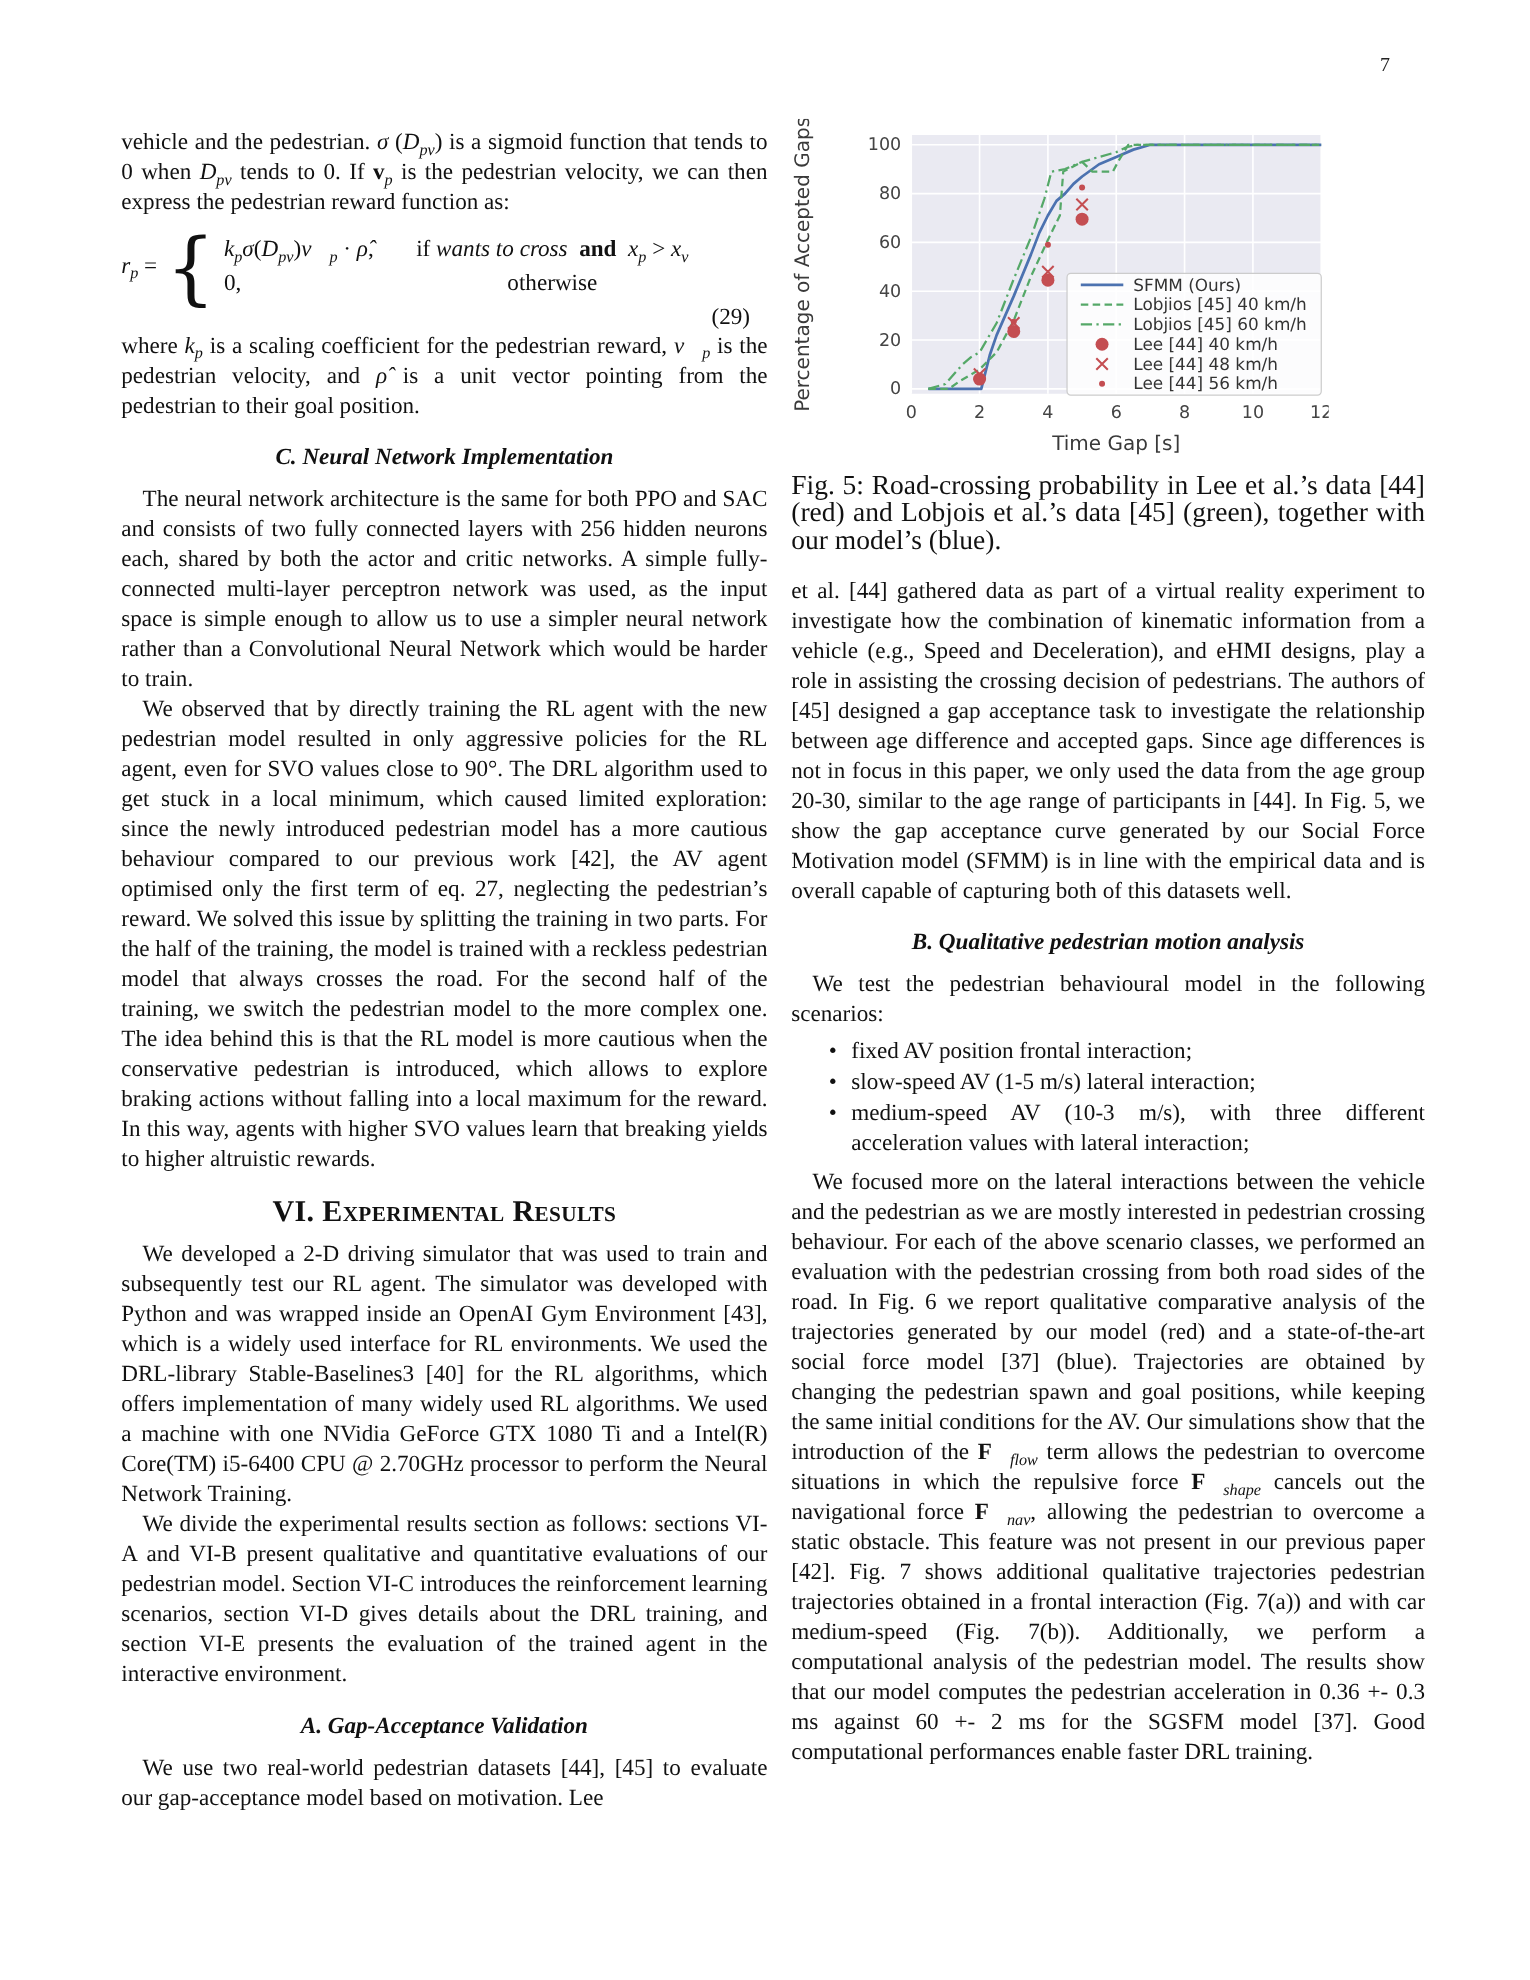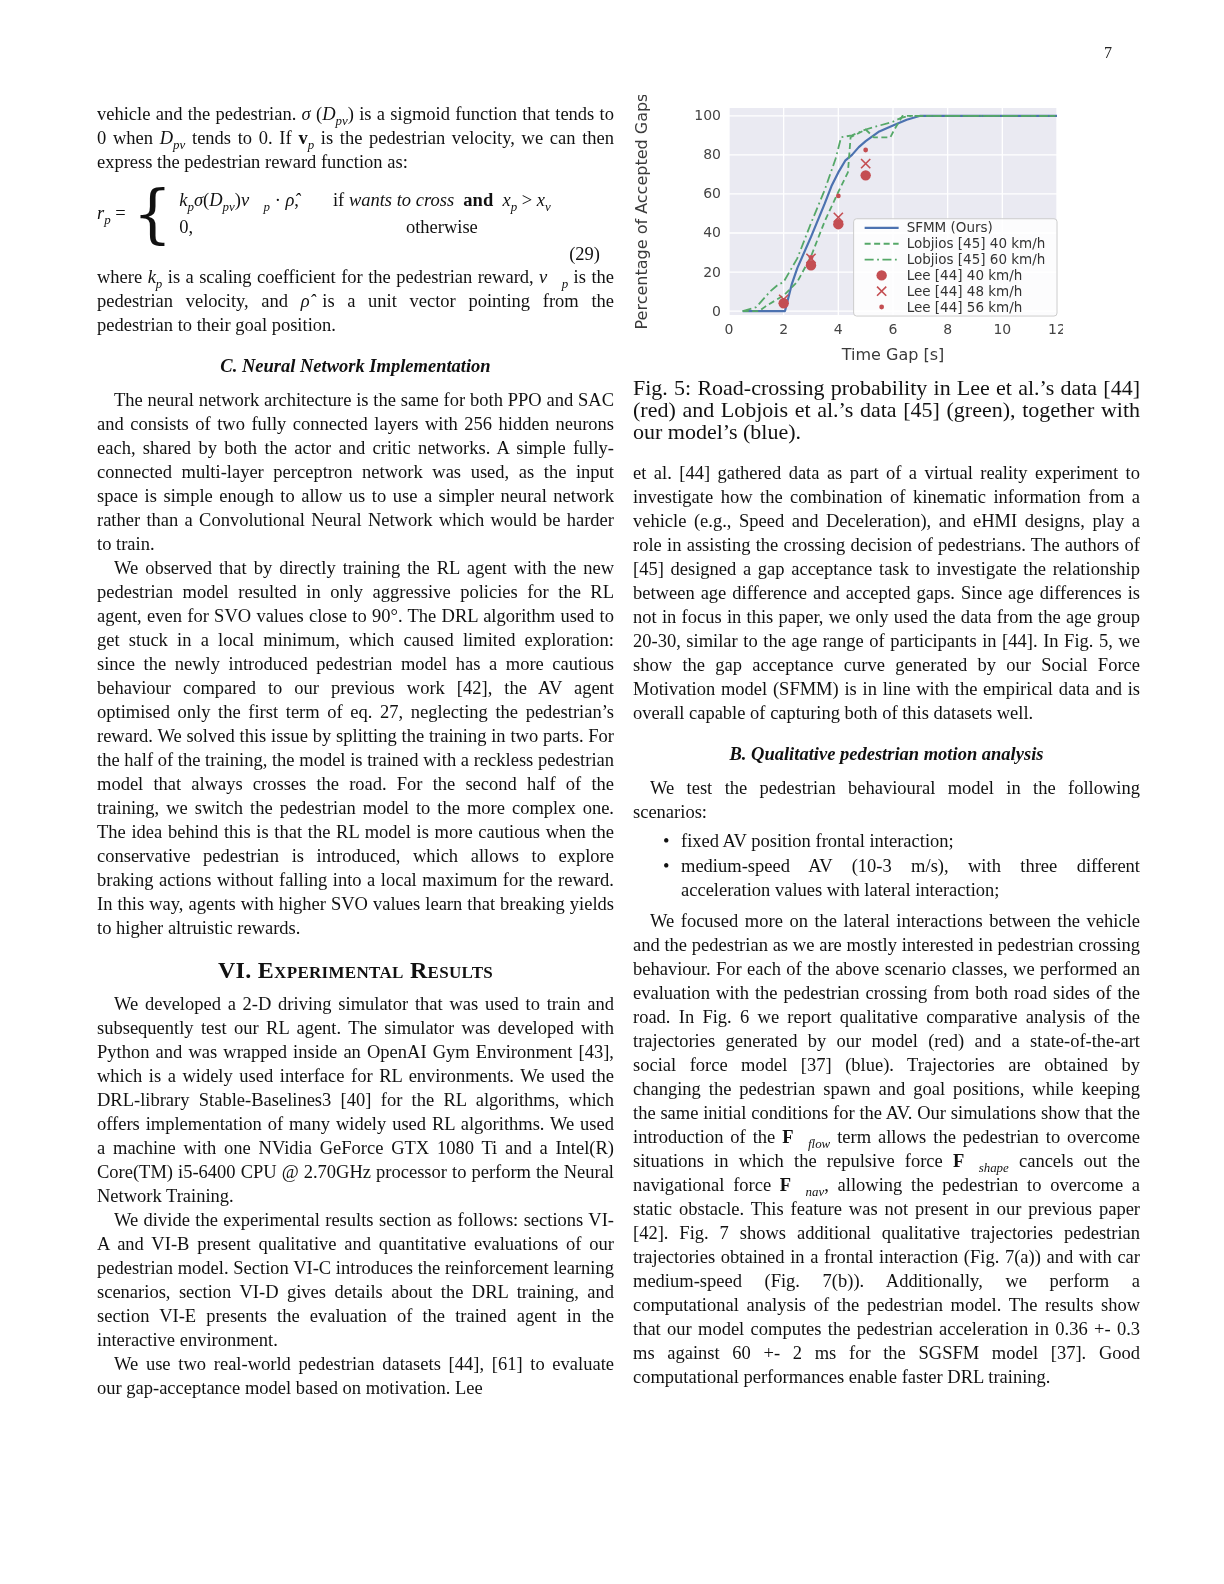--- a/index.html
+++ b/index.html
@@ -59,21 +59,22 @@
   <p>where <i>k<sub>p</sub></i> is a scaling coefficient for the pedestrian reward, <i>v⃗<sub>p</sub></i> is the pedestrian velocity, and <i>ρ̂</i> is a unit vector pointing from the pedestrian to their goal position.</p>
 
   <h3 class="subheading">C. Neural Network Implementation</h3>
   <p class="indent">The neural network architecture is the same for both PPO and SAC and consists of two fully connected layers with 256 hidden neurons each, shared by both the actor and critic networks. A simple fully-connected multi-layer perceptron network was used, as the input space is simple enough to allow us to use a simpler neural network rather than a Convolutional Neural Network which would be harder to train.</p>
   <p class="indent">We observed that by directly training the RL agent with the new pedestrian model resulted in only aggressive policies for the RL agent, even for SVO values close to 90°. The DRL algorithm used to get stuck in a local minimum, which caused limited exploration: since the newly introduced pedestrian model has a more cautious behaviour compared to our previous work [42], the AV agent optimised only the first term of eq. 27, neglecting the pedestrian’s reward. We solved this issue by splitting the training in two parts. For the half of the training, the model is trained with a reckless pedestrian model that always crosses the road. For the second half of the training, we switch the pedestrian model to the more complex one. The idea behind this is that the RL model is more cautious when the conservative pedestrian is introduced, which allows to explore braking actions without falling into a local maximum for the reward. In this way, agents with higher SVO values learn that breaking yields to higher altruistic rewards.</p>
 
   <h2 class="section-heading">VI. Experimental Results</h2>
   <p class="indent">We developed a 2-D driving simulator that was used to train and subsequently test our RL agent. The simulator was developed with Python and was wrapped inside an OpenAI Gym Environment [43], which is a widely used interface for RL environments. We used the DRL-library Stable-Baselines3 [40] for the RL algorithms, which offers implementation of many widely used RL algorithms. We used a machine with one NVidia GeForce GTX 1080 Ti and a Intel(R) Core(TM) i5-6400 CPU @ 2.70GHz processor to perform the Neural Network Training.</p>
   <p class="indent">We divide the experimental results section as follows: sections VI-A and VI-B present qualitative and quantitative evaluations of our pedestrian model. Section VI-C introduces the reinforcement learning scenarios, section VI-D gives details about the DRL training, and section VI-E presents the evaluation of the trained agent in the interactive environment.</p>
 
-  <p class="indent">We use two real-world pedestrian datasets [44], [61] to evaluate our gap-acceptance model based on motivation. Lee</p>
+  <h3 class="subheading">A. Gap-Acceptance Validation</h3>
+  <p class="indent">We use two real-world pedestrian datasets [44], [45] to evaluate our gap-acceptance model based on motivation. Lee</p>
 </div>
 
 <div class="col col-right">
   <div class="figure">
     <svg id="chart-svg" class="chart-svg" xmlns="http://www.w3.org/2000/svg" viewBox="0 0 430 272">
         <rect x="96" y="13" width="328" height="207" fill="#eaeaf2"></rect>
         <line x1="96" y1="13" x2="96" y2="220" stroke="#ffffff" stroke-width="1.3"></line>
         <text x="96" y="239" text-anchor="middle" class="tick">0</text>
         <line x1="150.66666666666666" y1="13" x2="150.66666666666666" y2="220" stroke="#ffffff" stroke-width="1.3"></line>
         <text x="150.66666666666666" y="239" text-anchor="middle" class="tick">2</text>
@@ -132,16 +133,17 @@
       </svg>
   </div>
   <p class="caption">Fig. 5: Road-crossing probability in Lee et al.’s data [44] (red) and Lobjois et al.’s data [45] (green), together with our model’s (blue).</p>
 
   <p>et al. [44] gathered data as part of a virtual reality experiment to investigate how the combination of kinematic information from a vehicle (e.g., Speed and Deceleration), and eHMI designs, play a role in assisting the crossing decision of pedestrians. The authors of [45] designed a gap acceptance task to investigate the relationship between age difference and accepted gaps. Since age differences is not in focus in this paper, we only used the data from the age group 20-30, similar to the age range of participants in [44]. In Fig. 5, we show the gap acceptance curve generated by our Social Force Motivation model (SFMM) is in line with the empirical data and is overall capable of capturing both of this datasets well.</p>
 
   <h3 class="subheading">B. Qualitative pedestrian motion analysis</h3>
   <p class="indent">We test the pedestrian behavioural model in the following scenarios:</p>
   <ul class="bullets">
     <li>fixed AV position frontal interaction;</li>
+    <li>slow-speed AV (1-5 m/s) lateral interaction;</li>
     <li>medium-speed AV (10-3 m/s), with three different acceleration values with lateral interaction;</li>
   </ul>
   <p class="indent">We focused more on the lateral interactions between the vehicle and the pedestrian as we are mostly interested in pedestrian crossing behaviour. For each of the above scenario classes, we performed an evaluation with the pedestrian crossing from both road sides of the road. In Fig. 6 we report qualitative comparative analysis of the trajectories generated by our model (red) and a state-of-the-art social force model [37] (blue). Trajectories are obtained by changing the pedestrian spawn and goal positions, while keeping the same initial conditions for the AV. Our simulations show that the introduction of the <b>F⃗</b><sub><i>flow</i></sub> term allows the pedestrian to overcome situations in which the repulsive force <b>F⃗</b><sub><i>shape</i></sub> cancels out the navigational force <b>F⃗</b><sub><i>nav</i></sub>, allowing the pedestrian to overcome a static obstacle. This feature was not present in our previous paper [42]. Fig. 7 shows additional qualitative trajectories pedestrian trajectories obtained in a frontal interaction (Fig. 7(a)) and with car medium-speed (Fig. 7(b)). Additionally, we perform a computational analysis of the pedestrian model. The results show that our model computes the pedestrian acceleration in 0.36 +- 0.3 ms against 60 +- 2 ms for the SGSFM model [37]. Good computational performances enable faster DRL training.</p>
 </div>
 
 </body></html>

